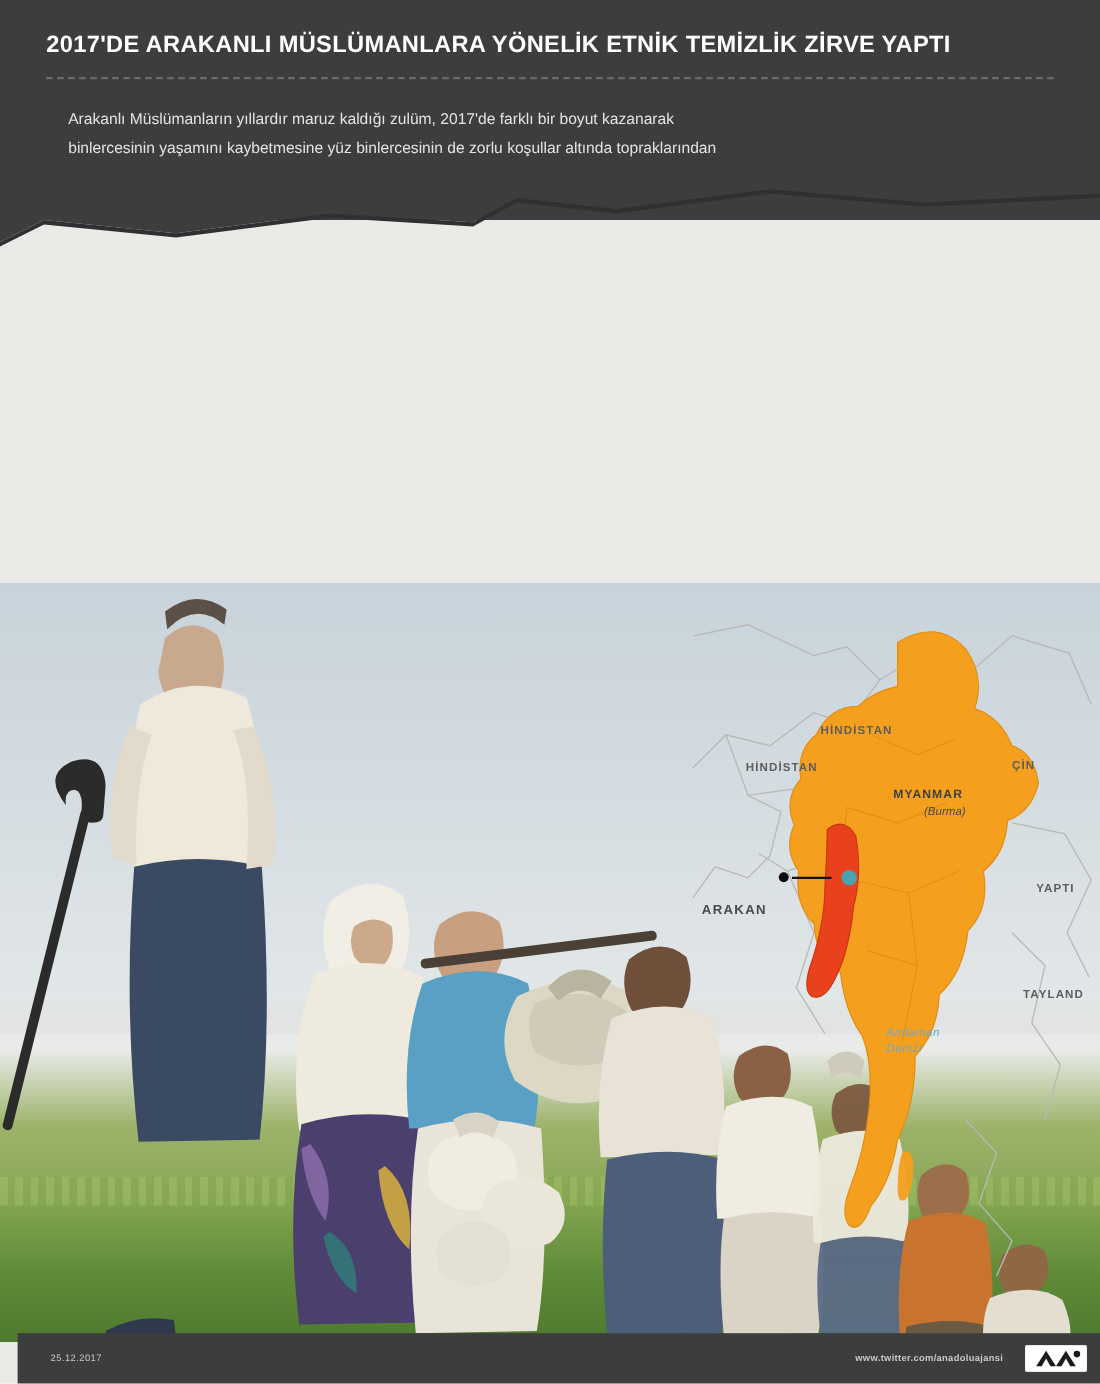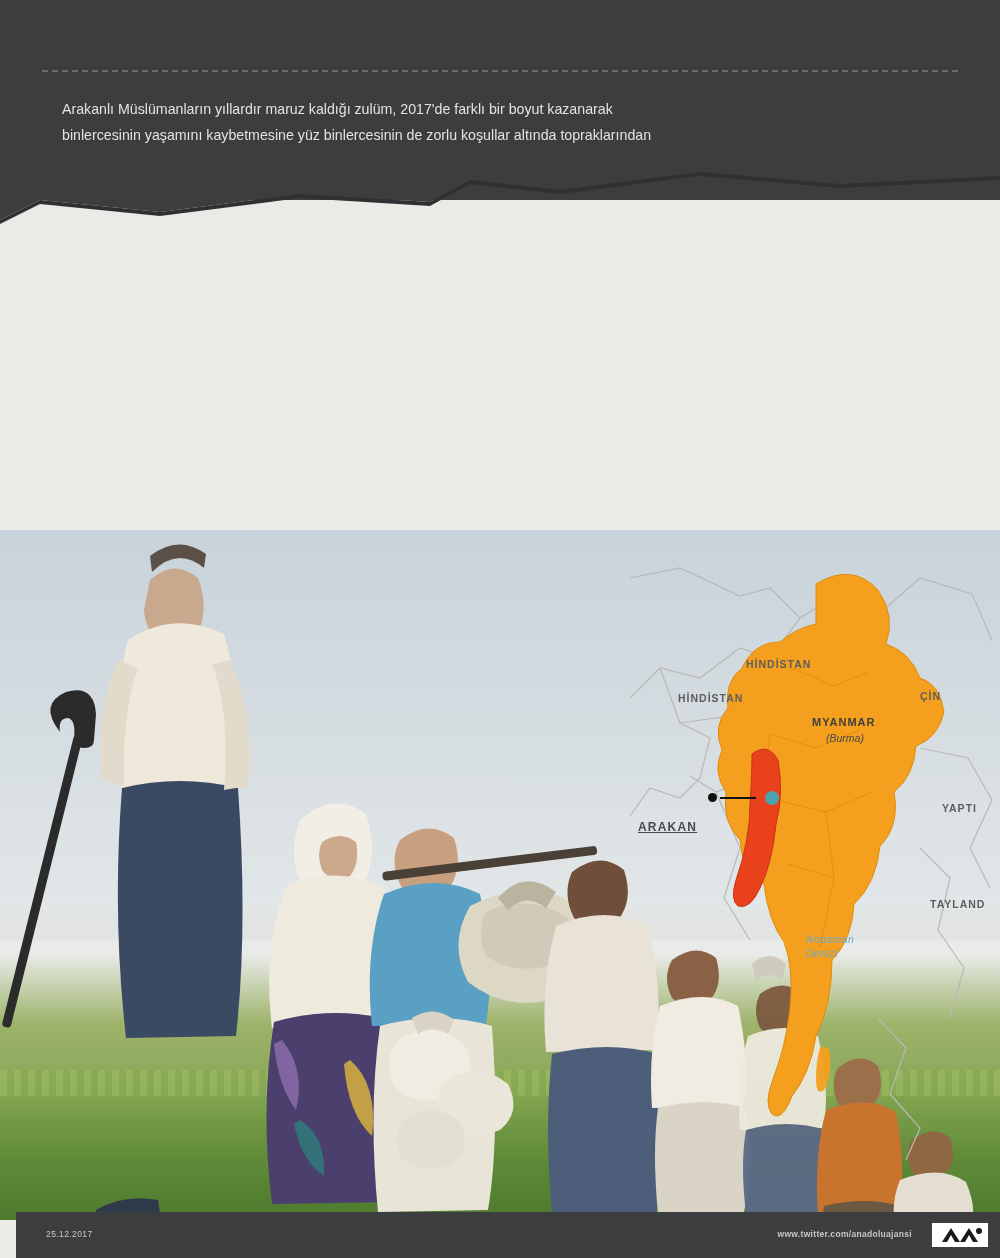--- a/index.html
+++ b/index.html
@@ -91,41 +91,42 @@
   .grass:after{content:"";position:absolute;left:0;top:0;width:1000px;height:26px;
     background:repeating-linear-gradient(90deg,#9cb862 0 7px,#87a855 7px 14px);opacity:.7;}
 
   
   .mapwrap{
     position:absolute;left:620px;top:548px;width:380px;height:620px;z-index:3;
   }
   .maplabel{position:absolute;font-size:10.5px;color:#6b6b6b;letter-spacing:1px;margin-top:32px;}
   .maplabel.country{font-weight:bold;color:#5d5d5d;}
   .maplabel.sea{color:#6fa8c9;font-style:italic;font-size:10.5px;letter-spacing:.5px;}
-  .maplabel.big{font-size:12px;font-weight:bold;color:#4a4a4a;letter-spacing:1.2px;text-decoration:underline;}
+  .maplabel.big{font-size:12px;font-weight:bold;color:#4a4a4a;letter-spacing:1.2px;}
   .arakan-dot{position:absolute;width:9px;height:9px;border-radius:50%;background:#0d0d0d;}
 
   
   .footer{
     position:absolute;left:16px;bottom:0;width:1000px;height:46px;background:#3c3d3f;z-index:8;
   }
   .footer .date{position:absolute;left:30px;top:17px;font-size:8.5px;color:#c9c8c6;letter-spacing:.4px;}
   .footer .tw{position:absolute;right:104px;top:17px;font-size:8.5px;color:#c9c8c6;letter-spacing:.3px;font-weight:bold;}
   .footer .logo{
     position:absolute;right:28px;top:11px;width:56px;height:24px;background:#ffffff;
     border-radius:2px;
   }
   .footer .logo svg{display:block;}
 </style>
 </head>
 <body>
 
 <div class="page">
 
   <div class="header">
+    <div class="header-title">2017'DE ARAKANLI MÜSLÜMANLARA YÖNELİK ETNİK TEMİZLİK ZİRVE YAPTI</div>
     <div class="header-rule"></div>
     <div class="header-sub">Arakanlı Müslümanların yıllardır maruz kaldığı zulüm, 2017'de farklı bir boyut kazanarak binlercesinin yaşamını kaybetmesine yüz binlercesinin de zorlu koşullar altında topraklarından kaçmasına neden oldu</div>
   </div>
 
   <svg class="tear" viewBox="0 0 1000 90" preserveAspectRatio="none">
     <path d="M0,0 L1000,0 L1000,26 L840,34 L700,22 L560,40 L470,30 L430,52 L300,44 L160,62 L40,50 L0,70 Z" fill="#3c3d3f"></path>
     <path d="M0,70 L40,50 L160,62 L300,44 L430,52 L470,30 L560,40 L700,22 L840,34 L1000,26 L1000,30 L840,38 L700,26 L560,44 L470,34 L430,56 L300,48 L160,66 L40,54 L0,74 Z" fill="#2f3032"></path>
   </svg>
 
   <div class="bodyarea"></div>
@@ -278,21 +279,21 @@
     <div class="arakan-dot" style="left:88px;top:245px;"></div>
 
     <div class="maplabel country" style="left:126px;top:78px;">HİNDİSTAN</div>
     <div class="maplabel country" style="left:58px;top:112px;">HİNDİSTAN</div>
     <div class="maplabel country" style="left:300px;top:110px;">ÇİN</div>
     <div class="maplabel country" style="left:322px;top:222px;">YAPTI</div>
     <div class="maplabel country" style="left:310px;top:318px;">TAYLAND</div>
     <div class="maplabel big" style="left:18px;top:240px;">ARAKAN</div>
 
     <div style="position:absolute;left:192px;top:168px;font-size:11px;font-weight:bold;color:#3f3f3f;letter-spacing:1px;">MYANMAR</div>
-    <div style="position:absolute;left:206px;top:184px;font-size:10.5px;font-style:italic;color:#4a4a4a;">(Burma)</div>
+    <div style="position:absolute;left:220px;top:184px;font-size:10.5px;font-style:italic;color:#4a4a4a;">(Burma)</div>
 
     <div class="maplabel sea" style="left:186px;top:352px;width:80px;line-height:14px;">Andaman Denizi</div>
   </div>
 
   <div class="footer">
     <div class="date">25.12.2017</div>
     <div class="tw">www.twitter.com/anadoluajansi</div>
     <div class="logo">
       <svg width="56" height="24" viewBox="0 0 56 24">
         <rect x="0" y="0" width="56" height="24" fill="#ffffff"></rect>

